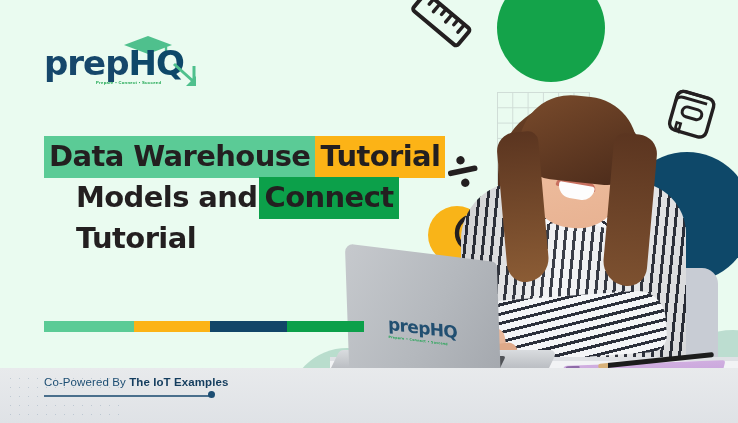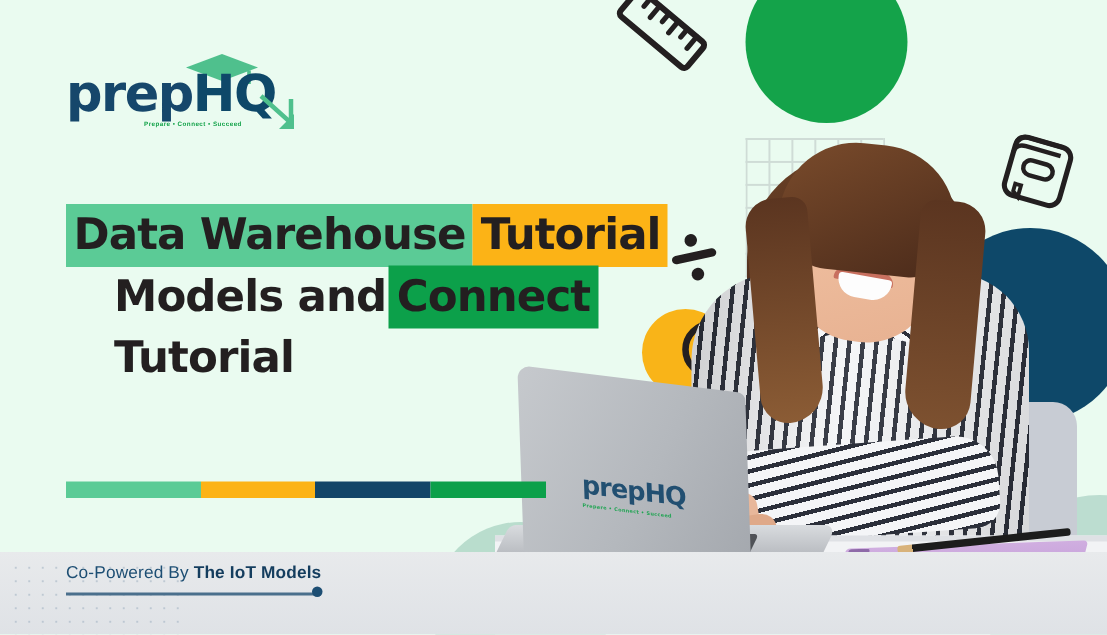--- a/index.html
+++ b/index.html
@@ -328,18 +328,18 @@
     <span style="width:28%;background:#5bcb96;"></span>
     <span style="width:24%;background:#fcb316;"></span>
     <span style="width:24%;background:#124568;"></span>
     <span style="width:24%;background:#0ca04a;"></span>
   </div>
 
   <div id="footer-band"></div>
   <div id="dot-grid"></div>
   <div id="footer-text">
     <span>Co-Powered By</span>
-    <b>The IoT Models</b>
+    <b>The IoT Examples</b>
   </div>
   <div id="footer-line"></div>
   <div id="footer-dot"></div>
 
 </div>
 
 </body></html>

